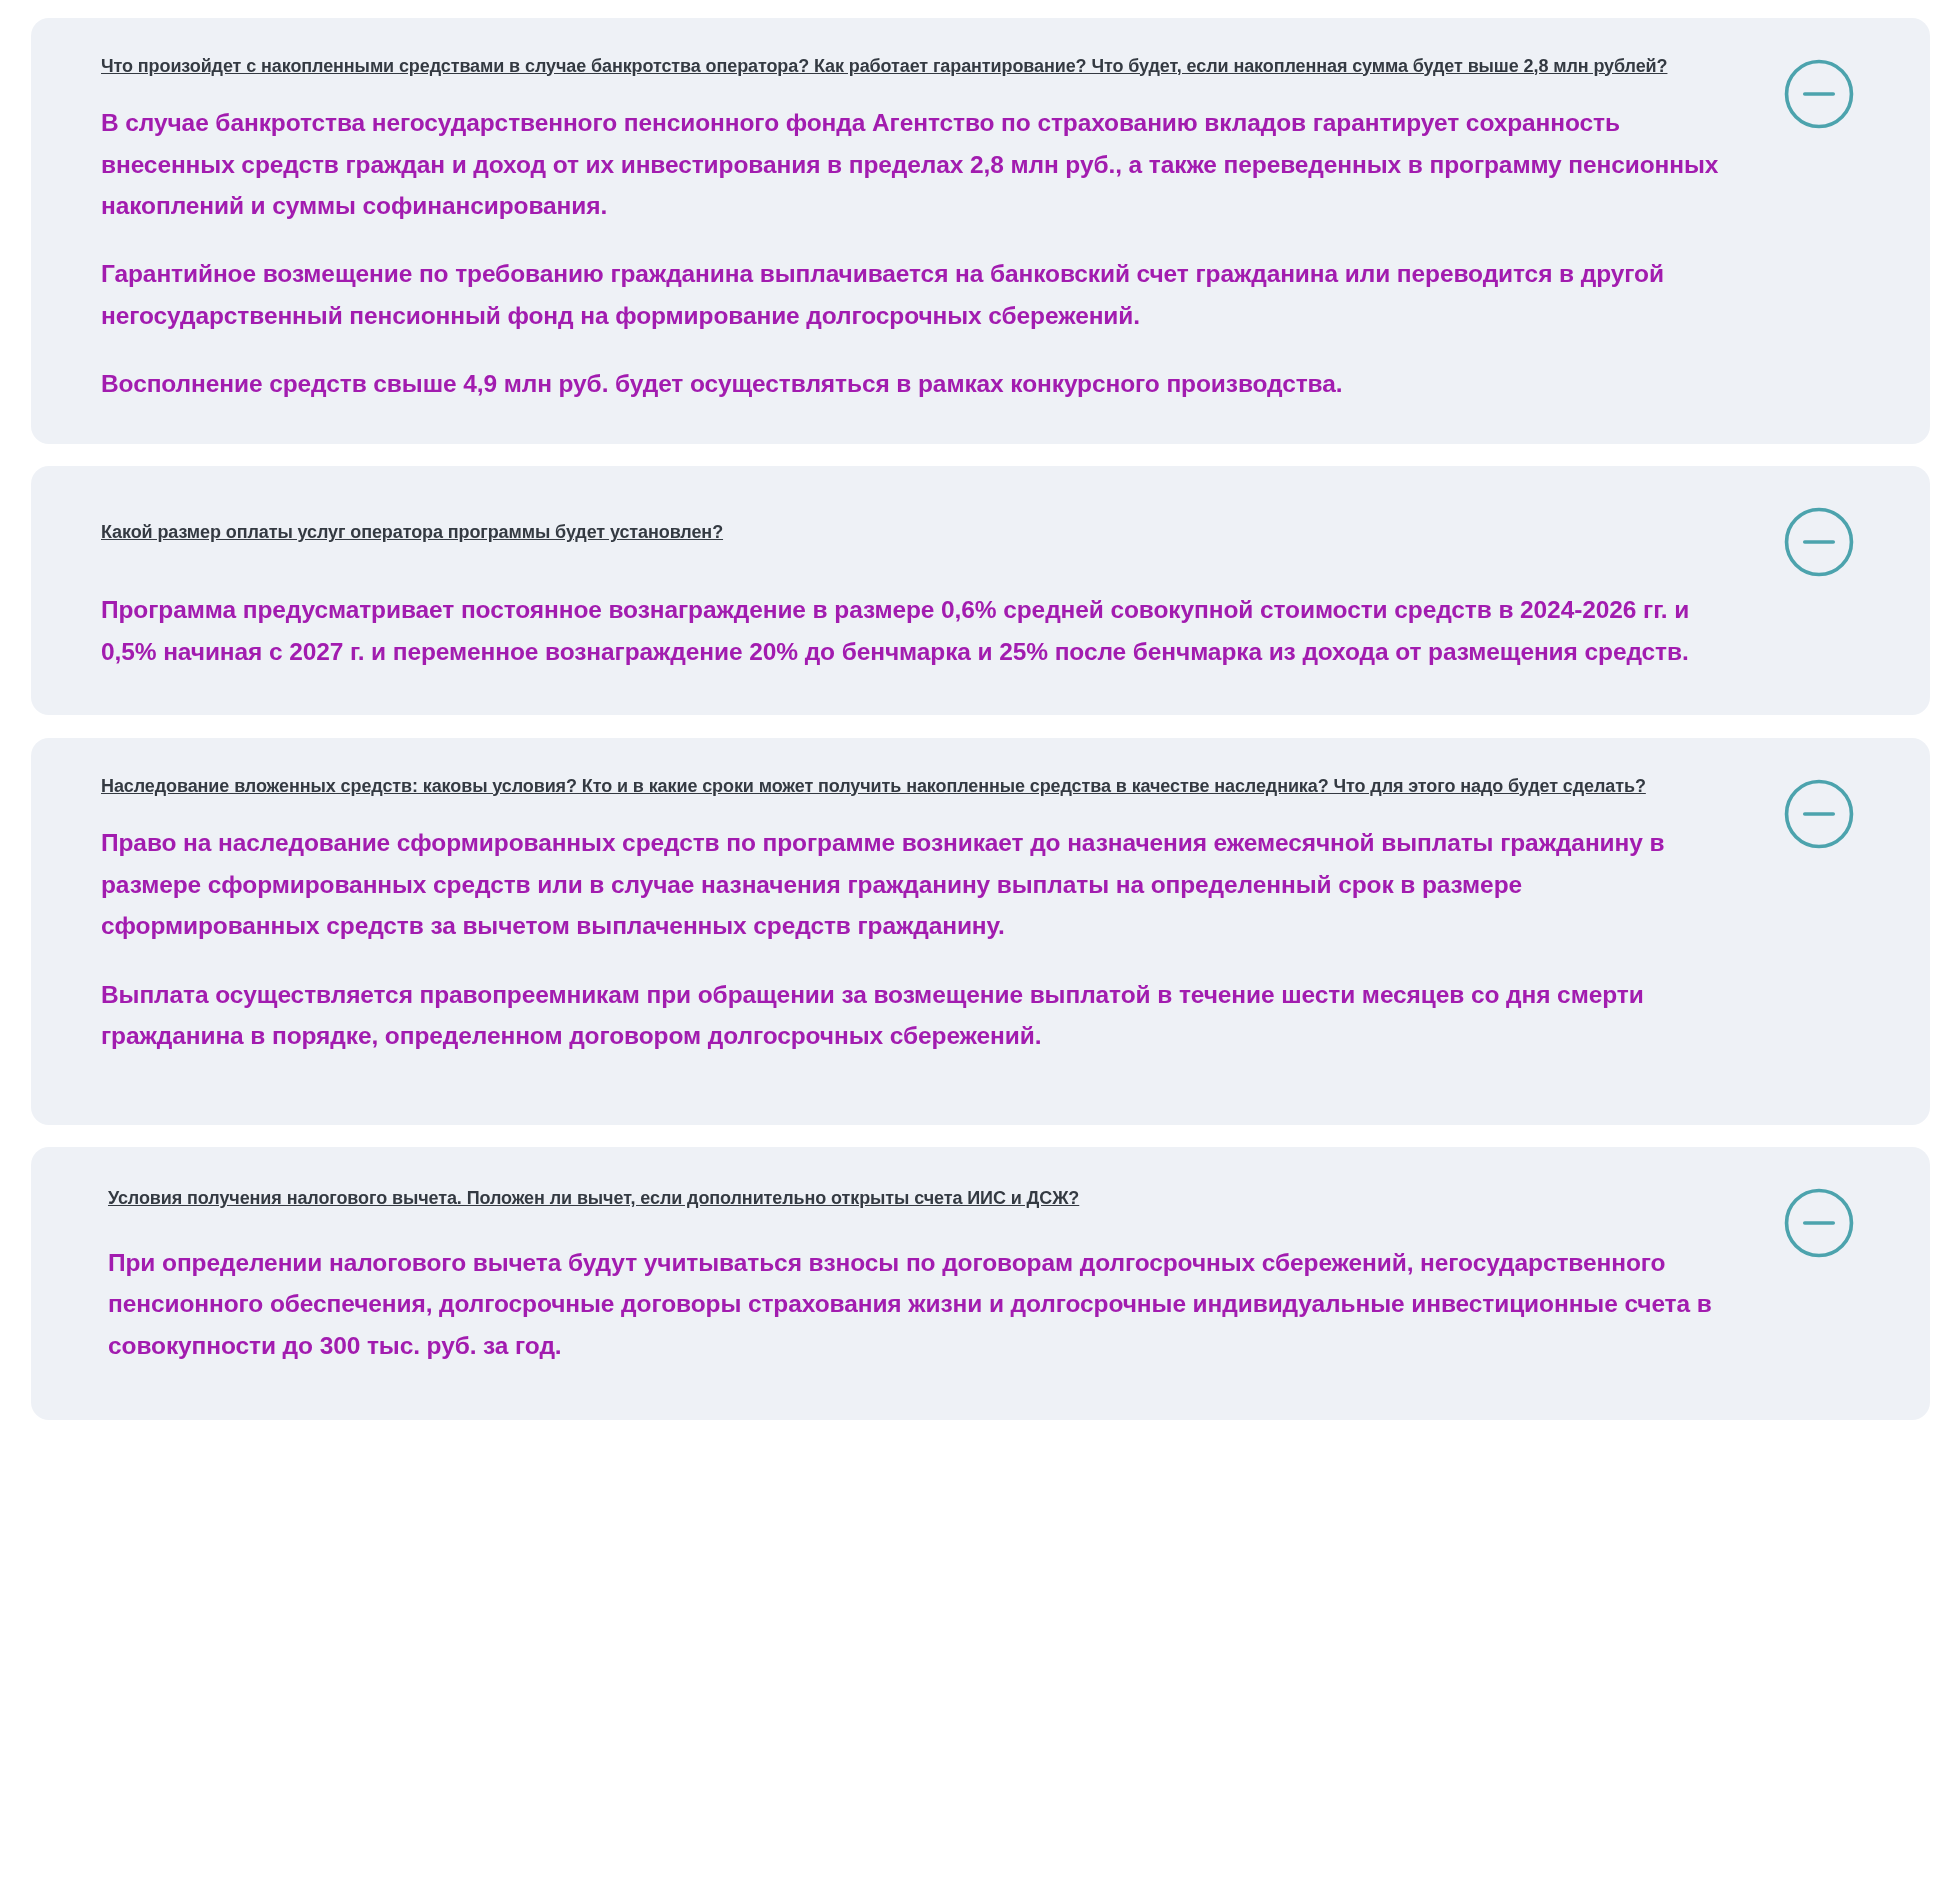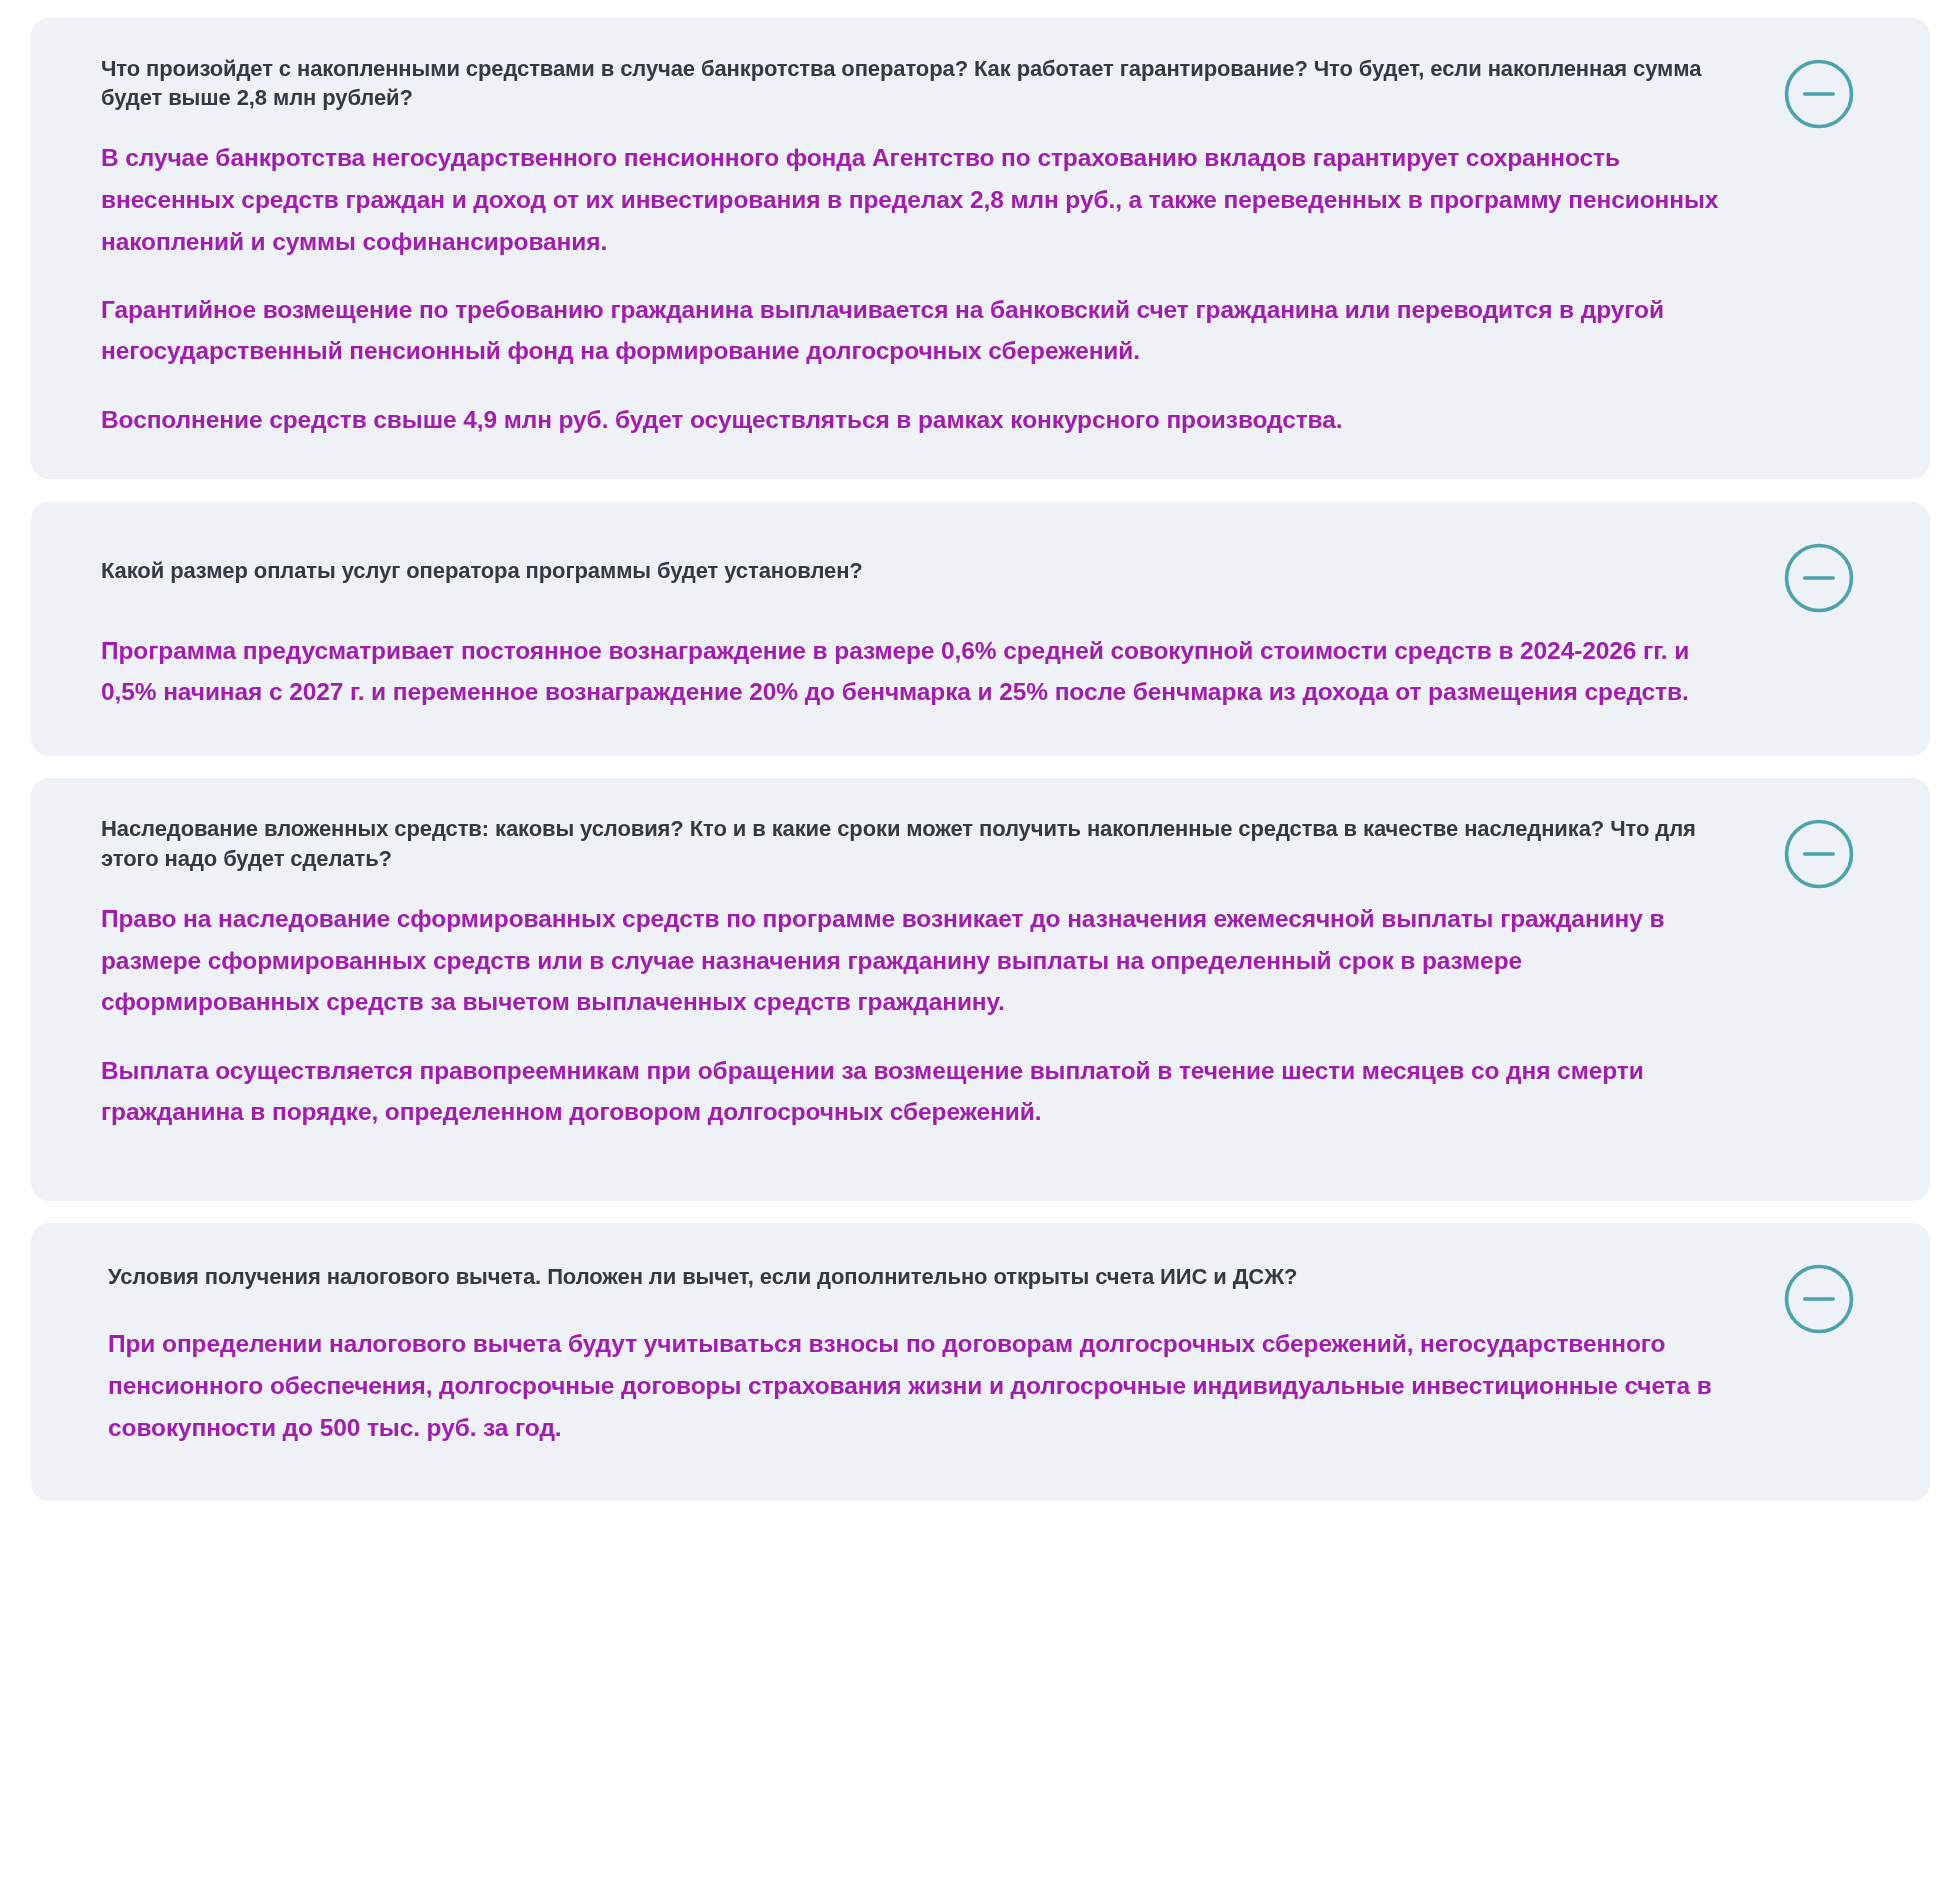--- a/index.html
+++ b/index.html
@@ -26,26 +26,27 @@
     border-radius: 18px;
     margin-bottom: 22.4px;
     padding: 36px 182px 36px 70px;
   }
   .faq-item.indented .faq-question,
   .faq-item.indented .faq-answer p {
     padding-left: 7px;
   }
   .faq-question {
     margin: 0;
-    font-size: 22px;
+    font-size: 18px;
     line-height: 1.36;
     font-weight: bold;
     color: #343a42;
     letter-spacing: -0.1px;
     max-width: 1636px;
+    text-decoration: underline;
   }
   .faq-answer {
     margin-top: 24px;
   }
   .faq-answer p {
     margin: 0 0 26.6px 0;
     font-size: 24.5px;
     line-height: 1.70;
     font-weight: bold;
     color: #a21caf;
@@ -124,21 +125,21 @@
       <svg viewBox="0 0 48 48" fill="none" xmlns="http://www.w3.org/2000/svg" aria-hidden="true">
         <circle cx="24" cy="24" r="20.5" stroke="#4ca3ad" stroke-width="2.3"></circle>
         <line x1="15" y1="24" x2="33" y2="24" stroke="#4ca3ad" stroke-width="2.3" stroke-linecap="round"></line>
       </svg>
     </button>
   </section>
 
   <section class="faq-item card-4 indented">
     <h3 class="faq-question">Условия получения налогового вычета. Положен ли вычет, если дополнительно открыты счета ИИС и ДСЖ?</h3>
     <div class="faq-answer">
-      <p>При определении налогового вычета будут учитываться взносы по договорам долгосрочных сбережений, негосударственного пенсионного обеспечения, долгосрочные договоры страхования жизни и долгосрочные индивидуальные инвестиционные счета в совокупности до 500 тыс. руб. за год.</p>
+      <p>При определении налогового вычета будут учитываться взносы по договорам долгосрочных сбережений, негосударственного пенсионного обеспечения, долгосрочные договоры страхования жизни и долгосрочные индивидуальные инвестиционные счета в совокупности до 300 тыс. руб. за год.</p>
     </div>
     <button class="faq-toggle">
       <svg viewBox="0 0 48 48" fill="none" xmlns="http://www.w3.org/2000/svg" aria-hidden="true">
         <circle cx="24" cy="24" r="20.5" stroke="#4ca3ad" stroke-width="2.3"></circle>
         <line x1="15" y1="24" x2="33" y2="24" stroke="#4ca3ad" stroke-width="2.3" stroke-linecap="round"></line>
       </svg>
     </button>
   </section>
 
 </div>

